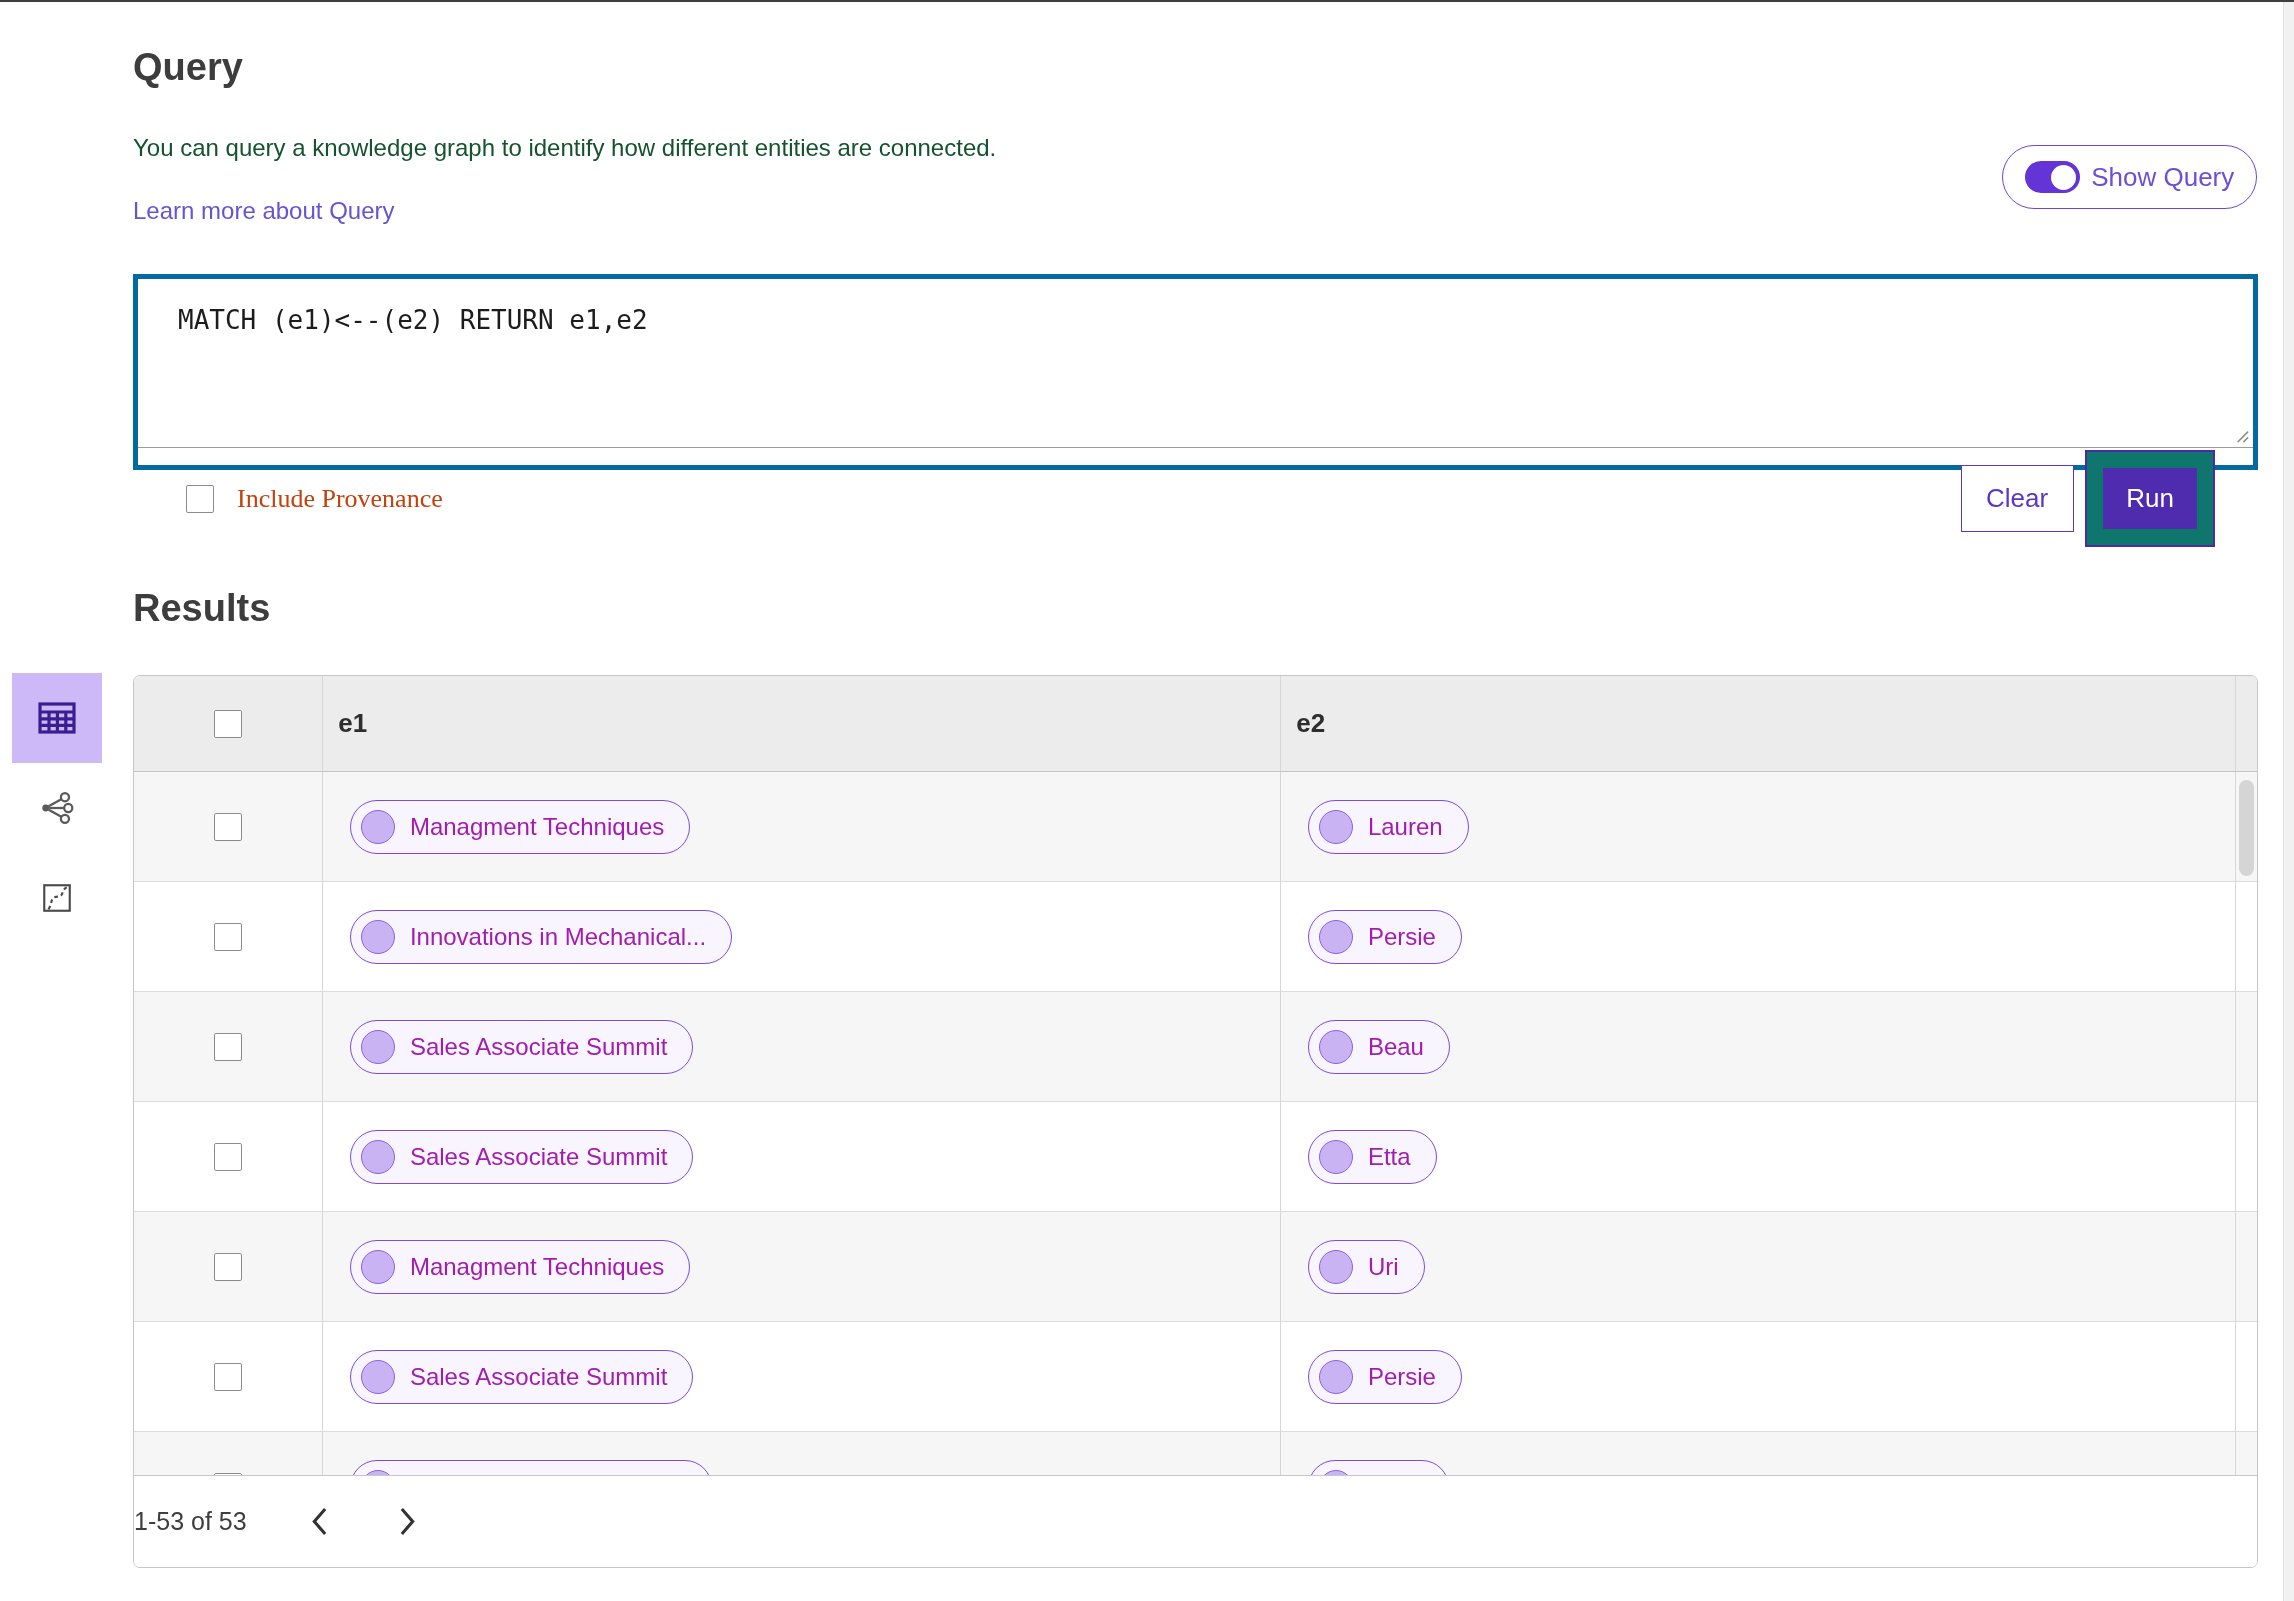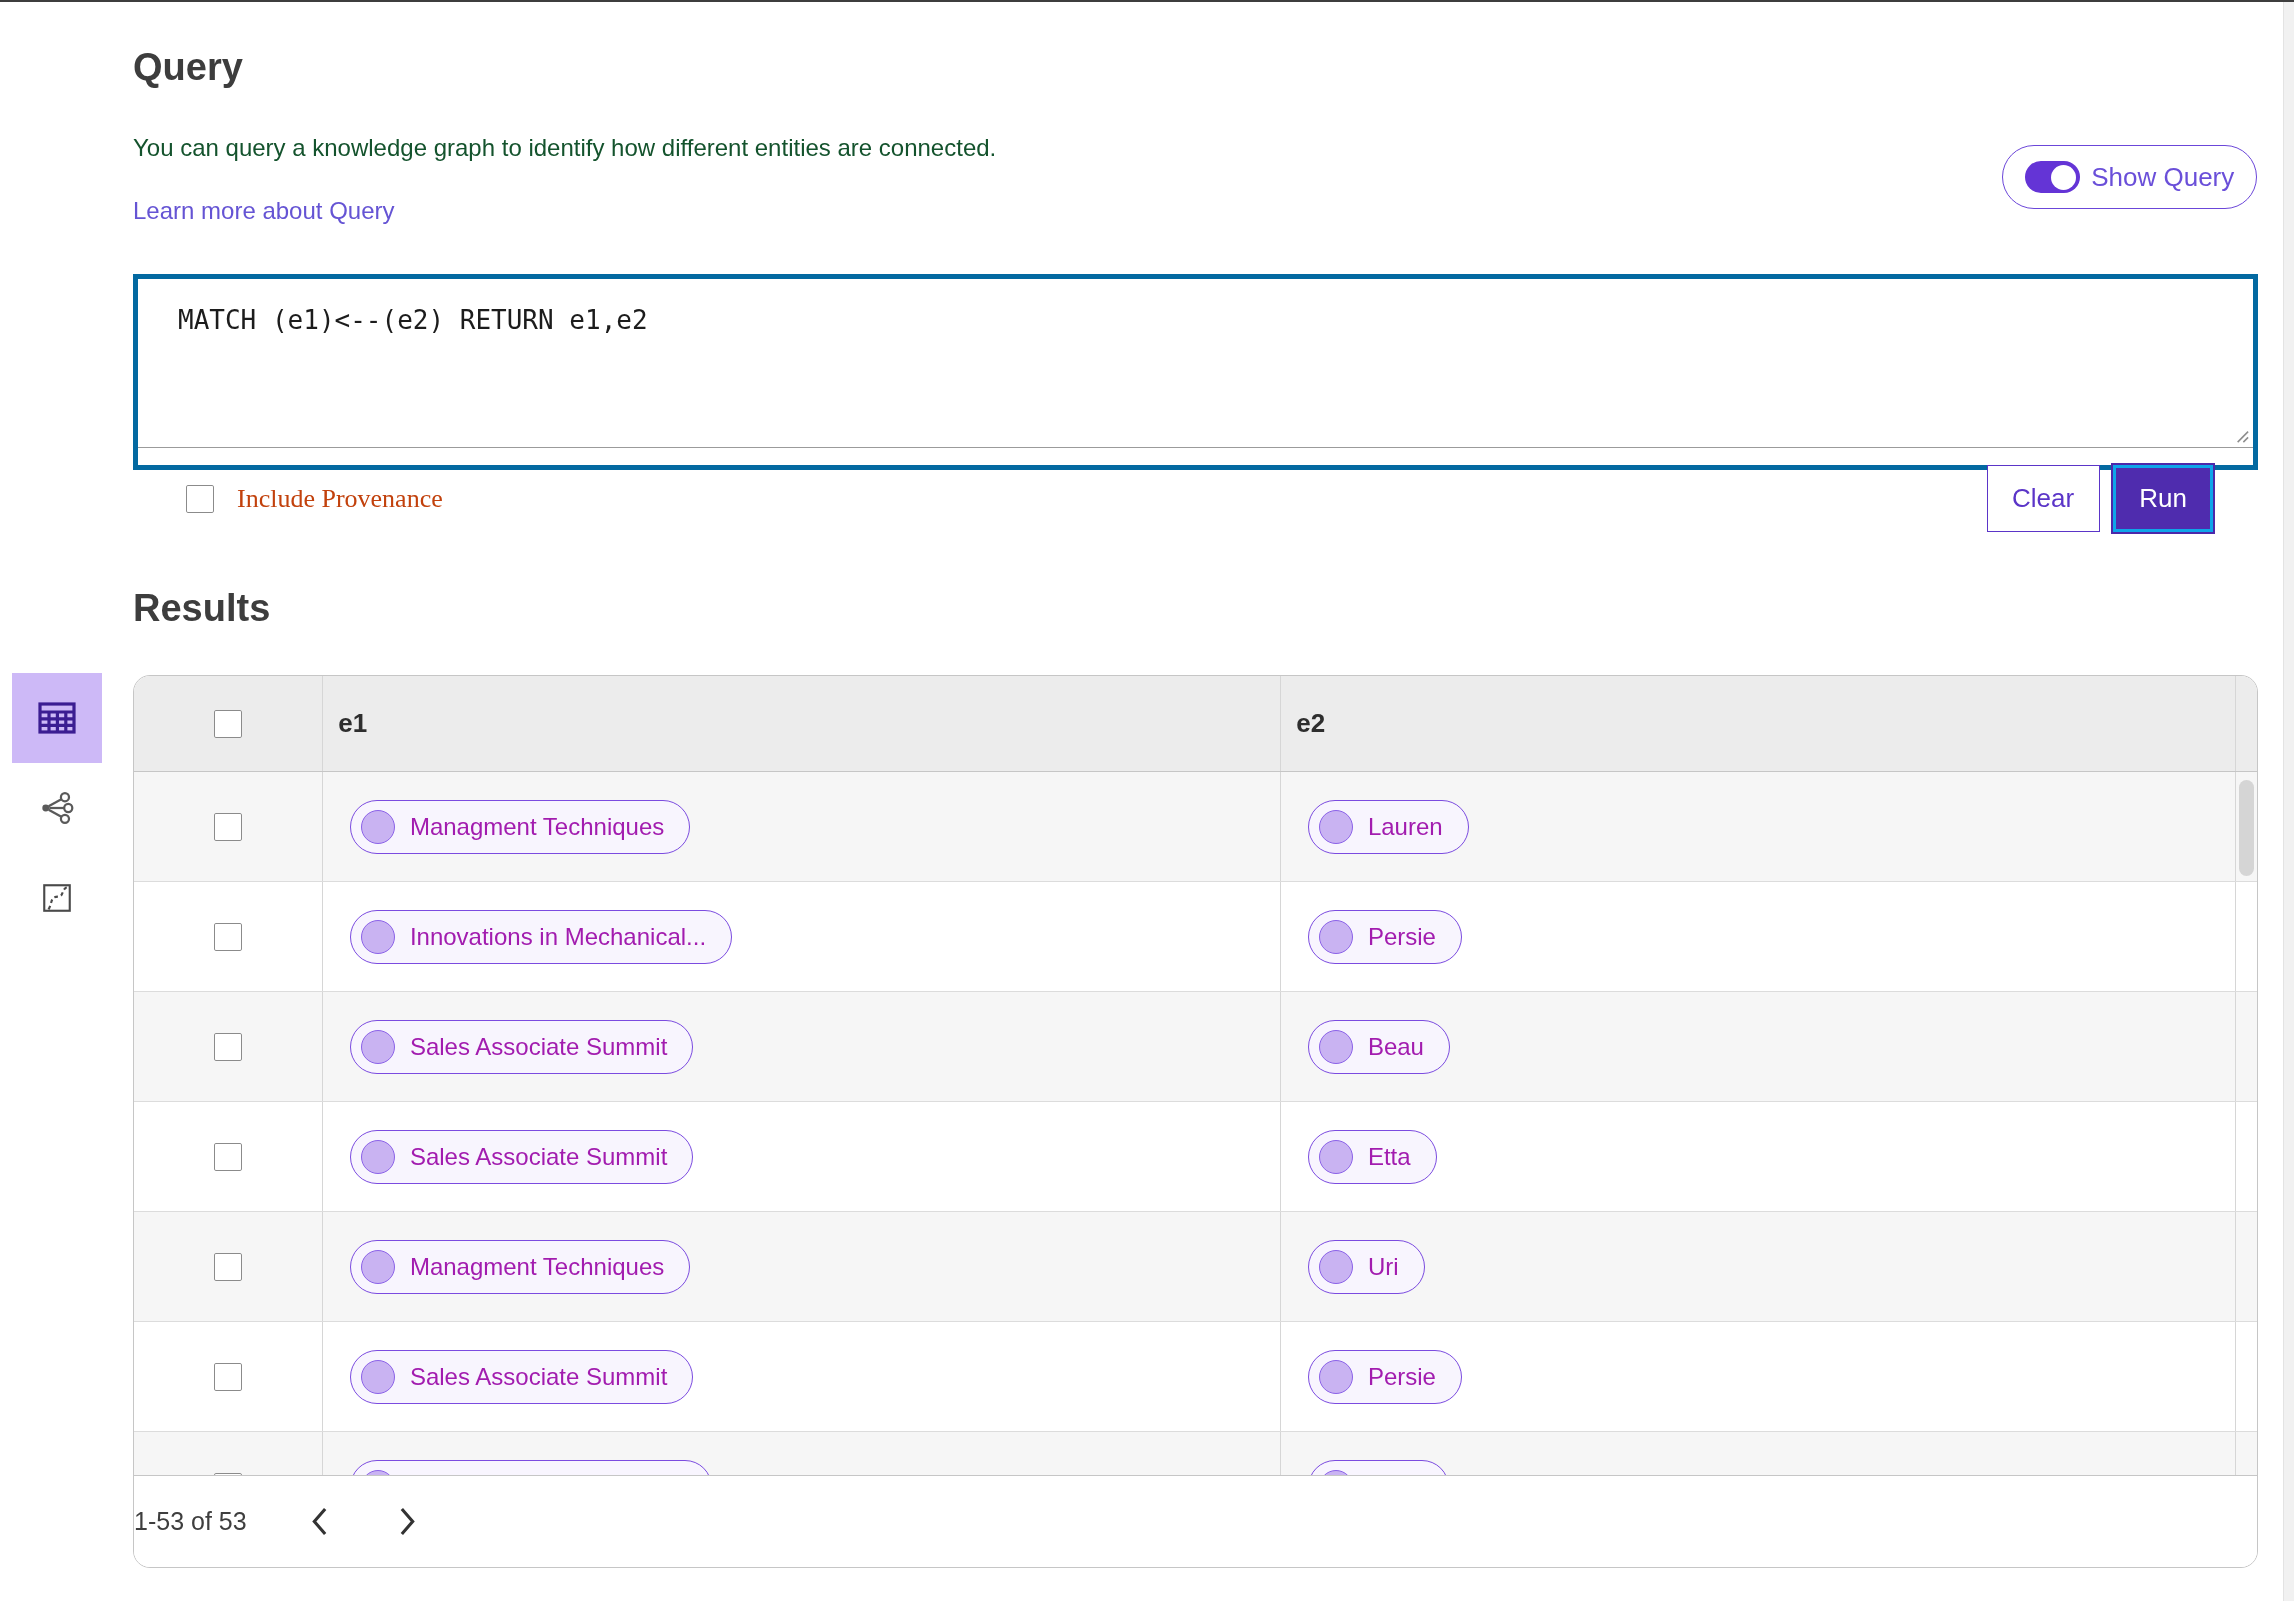--- a/index.html
+++ b/index.html
@@ -30,33 +30,33 @@
   .code-area { height:169px; border-bottom:1px solid #9b9b9b; box-sizing:border-box; position:relative; }
   .code { padding:26px 0 0 40px; font-family:"DejaVu Sans Mono", monospace; font-size:26px; color:#1c1c1c; white-space:pre; }
   .resize { position:absolute; right:2.9px; bottom:2.9px; }
   .panel-footer { height:101px; display:flex; align-items:center; padding:0 38px 0 48px; }
   .checkbox { width:28px; height:28px; border:1.9px solid #8b8b8b; border-radius:1.9px; background:#fff;
     box-sizing:border-box; display:inline-block; cursor:pointer; flex:none; }
   .chk-label { margin-left:23px; font-size:26px; color:#c2410c;font-family:Liberation Serif, serif; }
   .btns { margin-left:auto; display:flex; align-items:center; }
   .btn-clear { width:113px; height:67px; background:#fff; border:1.9px solid #5b35c8; color:#5b35c8;
     font-size:26px; font-family:inherit; margin-right:11.5px; cursor:pointer; }
-  .run-wrap { border:2.9px solid #4c28aa; background:#0ea5e9; padding:3px; display:inline-block; line-height:0; }
+  .run-wrap { border:2.9px solid #4c28aa; background:#0f766e; padding:16px; display:inline-block; line-height:0; }
   .btn-run { width:94px; height:61px; background:#4f2cae; border:none; color:#fff;
     font-size:26px; font-family:inherit; cursor:pointer; }
 
   
   .r-title { top:585px; }
 
   .view-switcher { position:absolute; left:11.5px; top:671px; width:90px; }
   .view-tile { width:90px; height:90px; display:flex; align-items:center; justify-content:center; cursor:pointer; }
   .view-tile.selected { background:#cdb9f7; }
 
   .results-table { position:absolute; left:133px; top:673px; width:2125px; height:893px;
-    border:1px solid #c6c6c6; border-radius:17px; box-sizing:border-box; overflow:hidden;
+    border:1px solid #c6c6c6; border-radius:7px; box-sizing:border-box; overflow:hidden;
     background:#fff; display:flex; flex-direction:column; }
   .thead { height:96px; flex:none; background:#ececec; border-bottom:1px solid #c6c6c6;
     box-sizing:border-box; display:flex; }
   .cell { box-sizing:border-box; display:flex; align-items:center; }
   .c-check { width:189px; flex:none; justify-content:center; border-right:1px solid #d6d6d6; }
   .c-e1 { width:958px; flex:none; border-right:1px solid #d6d6d6; padding-left:27px; }
   .c-e2 { flex:1; border-right:1px solid #d6d6d6; padding-left:27px; }
   .c-scroll { width:21px; flex:none; }
   .th { font-weight:bold; font-size:26px; color:#2e2e2e; }
   .thead .c-e1, .thead .c-e2 { padding-left:15.3px; }

